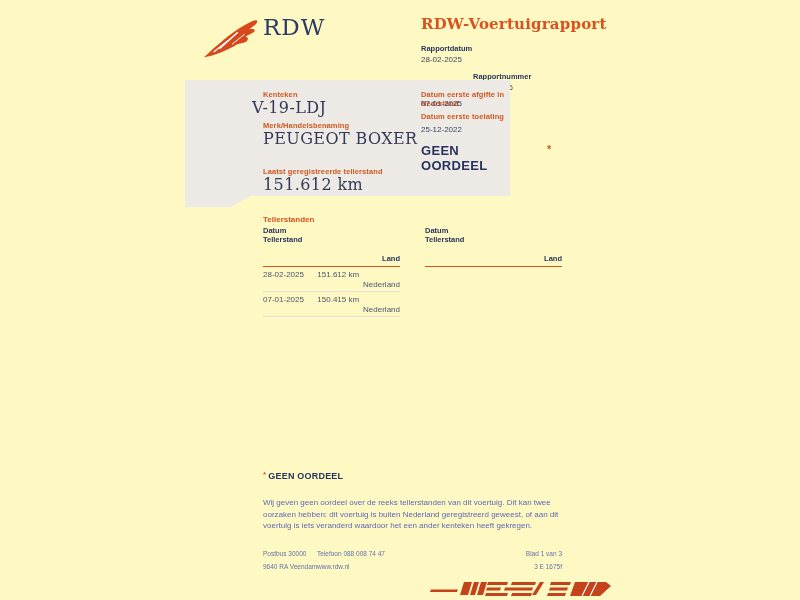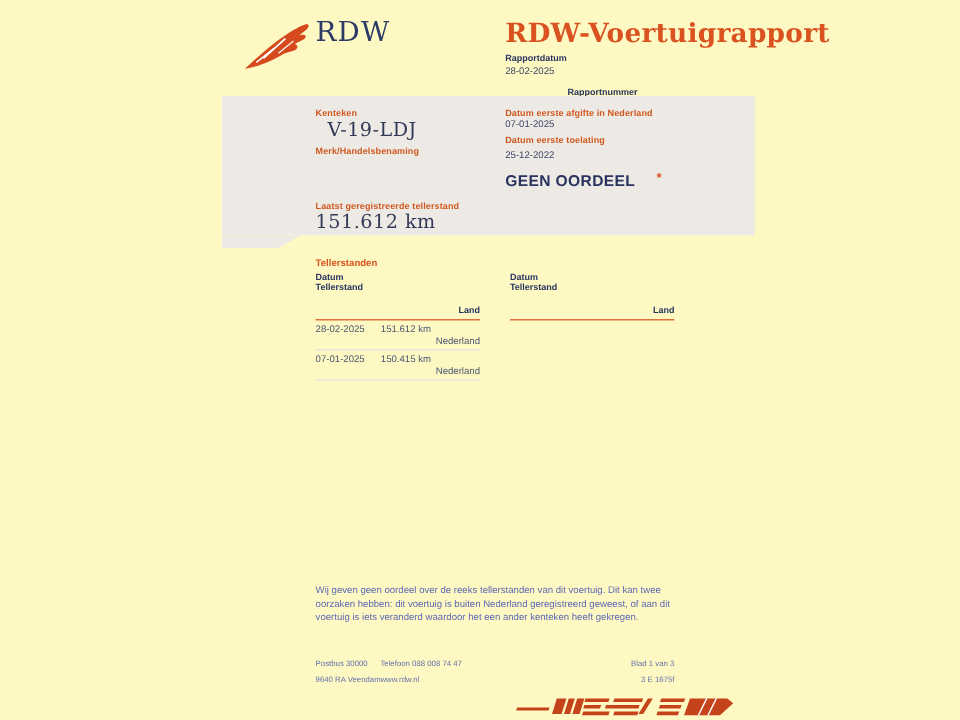--- a/index.html
+++ b/index.html
@@ -5,29 +5,29 @@
   * { margin:0; padding:0; box-sizing:border-box; }
   html,body { width:800px; height:600px; background:#fff; overflow:hidden; }
   body { font-family:"Liberation Sans", sans-serif; color:#28345f; }
   .page { position:relative; width:800px; height:600px; background:#fef9c3; }
 
   
   .logo-wing { position:absolute; left:203px; top:17px; width:58px; height:44px; }
   .logo-word { position:absolute; left:263px; top:14px; font-family:"DejaVu Serif", serif;
                font-size:23px; letter-spacing:1px; color:#2b3a66; }
   .doc-title { position:absolute; left:421px; top:15px; font-family:"DejaVu Serif", serif;
-               font-weight:700; font-size:22px; color:#d9521f; letter-spacing:0.2px; }
+               font-weight:700; font-size:15px; color:#d9521f; letter-spacing:0.2px; }
   .meta { position:absolute; top:44px; }
   .meta-datum { left:421px; }
   .meta-nummer { left:473px;margin-top:28px; }
   .meta .lbl { font-size:7.5px; font-weight:bold; color:#28345f; }
   .meta .val { font-size:8px; color:#3c4566; margin-top:2px; }
 
   
-  .panel { position:absolute; left:185px; top:80px; width:444px; height:116px; background:#edeae6; }
+  .panel { position:absolute; left:185px; top:80px; width:325px; height:116px; background:#edeae6; }
   .panel-tab { position:absolute; left:0; top:116px; width:66px; height:11px; background:#edeae6;
                clip-path:polygon(0 0, 100% 0, 70% 100%, 0 100%); }
   .f-label { font-size:7.5px; font-weight:bold; color:#d0581f; letter-spacing:0.1px; }
   .f-value { font-family:"DejaVu Serif", serif; font-size:16px; color:#333a58; letter-spacing:0.4px; }
   .f-small { font-size:8px; color:#3c4566; }
   .p-abs { position:absolute; }
   .oordeel { font-size:13px; font-weight:bold; color:#28345f; letter-spacing:0.3px; }
   .oordeel-star { color:#d9521f; font-size:11px; font-weight:bold; }
 
   
@@ -75,23 +75,24 @@
   </div>
   <div class="meta meta-nummer">
     <div class="lbl">Rapportnummer</div>
     <div class="val">28.008.416</div>
   </div>
 
   <div class="panel">
     <div class="panel-tab"></div>
 
     <div class="p-abs f-label" style="left:78px; top:10px;">Kenteken</div>
-    <div class="p-abs f-value" style="left:88px; top:18px;">V-19-LDJ</div>
+    <div class="p-abs f-value" style="left:67px; top:18px;">V-19-LDJ</div>
 
     <div class="p-abs f-label" style="left:78px; top:41px;">Merk/Handelsbenaming</div>
+    <div class="p-abs f-value" style="left:78px; top:49px;">PEUGEOT BOXER</div>
 
     <div class="p-abs f-label" style="left:78px; top:87px;">Laatst geregistreerde tellerstand</div>
     <div class="p-abs f-value" style="left:78px; top:95px;">151.612 km</div>
 
     <div class="p-abs f-label" style="left:236px; top:10px;">Datum eerste afgifte in Nederland</div>
     <div class="p-abs f-small" style="left:236px; top:19px;">07-01-2025</div>
 
     <div class="p-abs f-label" style="left:236px; top:32px;">Datum eerste toelating</div>
     <div class="p-abs f-small" style="left:236px; top:45px;">25-12-2022</div>
 
@@ -121,20 +122,21 @@
 
   <div class="ttable ttable-right">
     <div class="thead">
       <div class="c1">Datum</div>
       <div class="c2">Tellerstand</div>
       <div class="c3">Land</div>
     </div>
   </div>
 
   <div class="footnote">
+    <div class="fn-head"><span class="fn-star">*</span><span>GEEN OORDEEL</span></div>
     <div class="fn-body">Wij geven geen oordeel over de reeks tellerstanden van dit voertuig. Dit kan twee oorzaken hebben: dit voertuig is buiten Nederland geregistreerd geweest, of aan dit voertuig is iets veranderd waardoor het een ander kenteken heeft gekregen.</div>
   </div>
 
   <div class="footer-col fc1">
     <div>Postbus 30000</div>
     <div>9640 RA Veendam</div>
   </div>
   <div class="footer-col fc2">
     <div>Telefoon 088 008 74 47</div>
     <div>www.rdw.nl</div>

